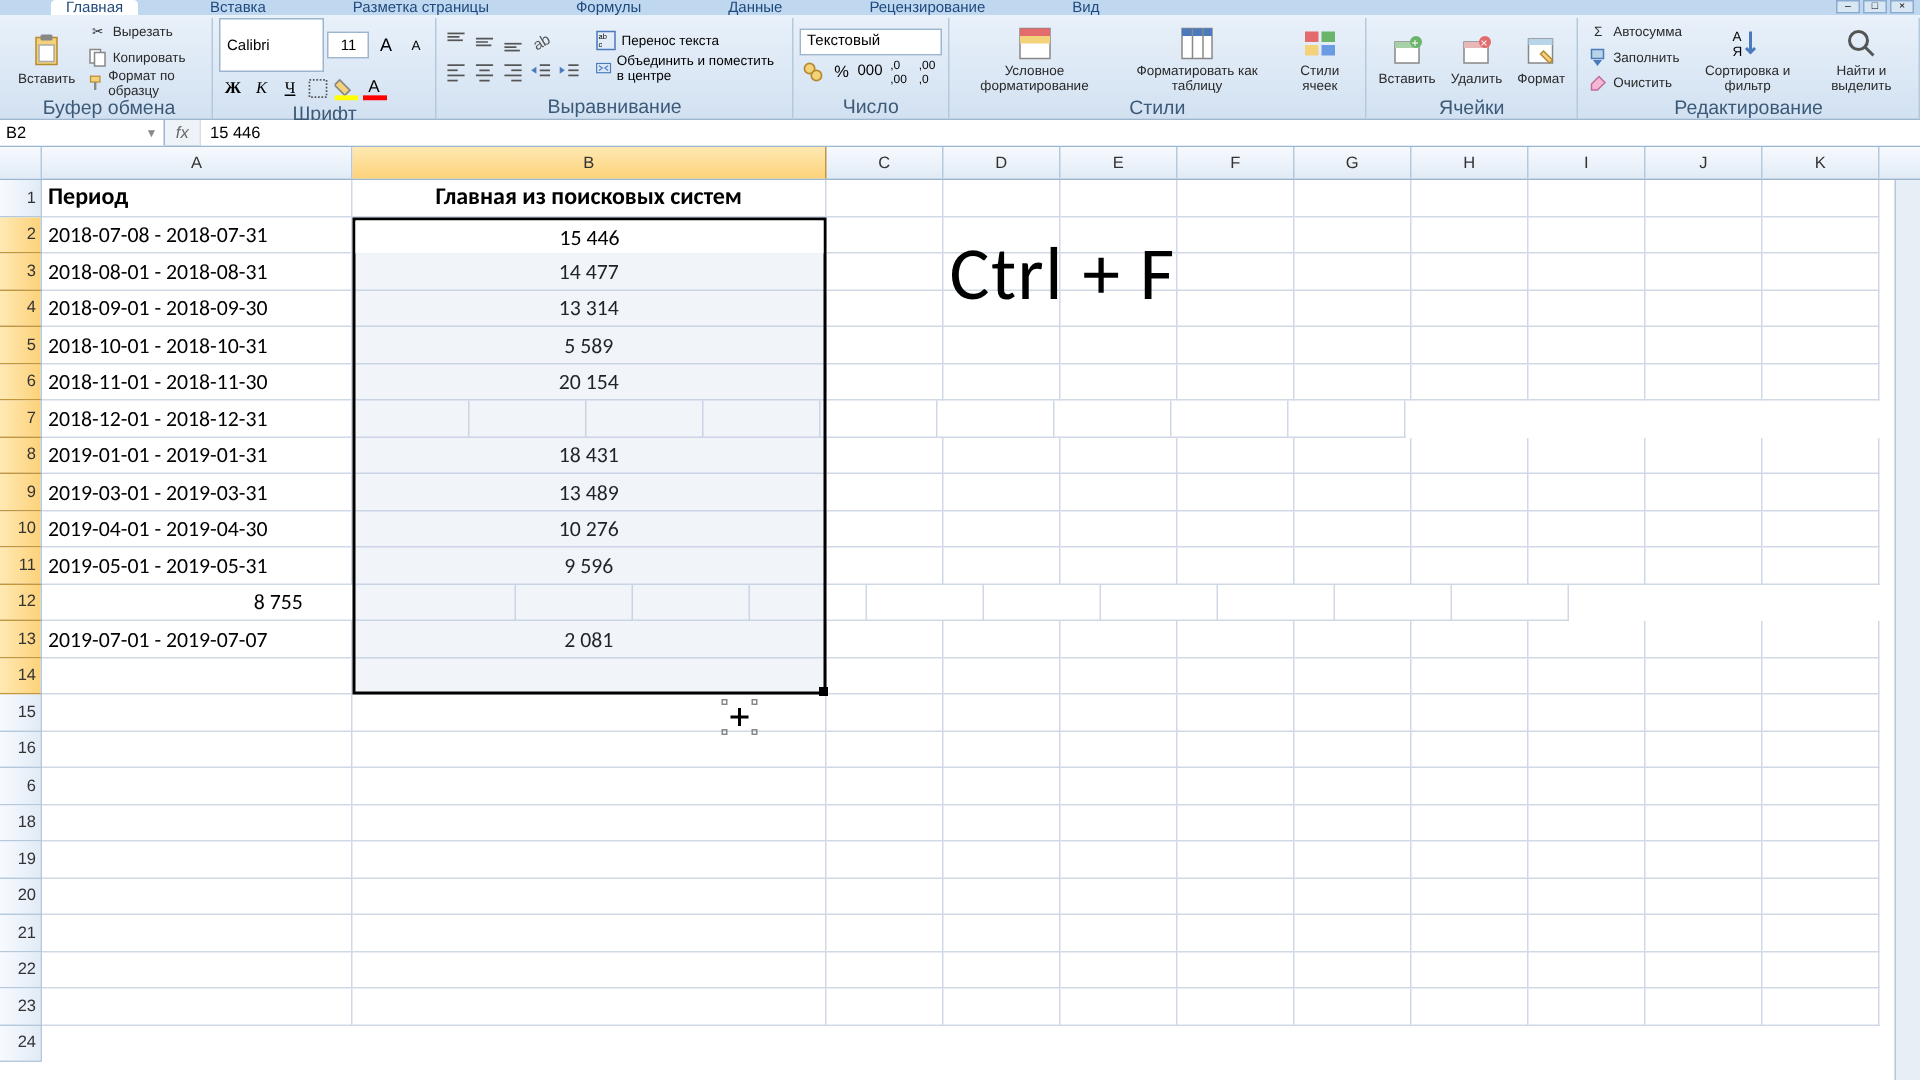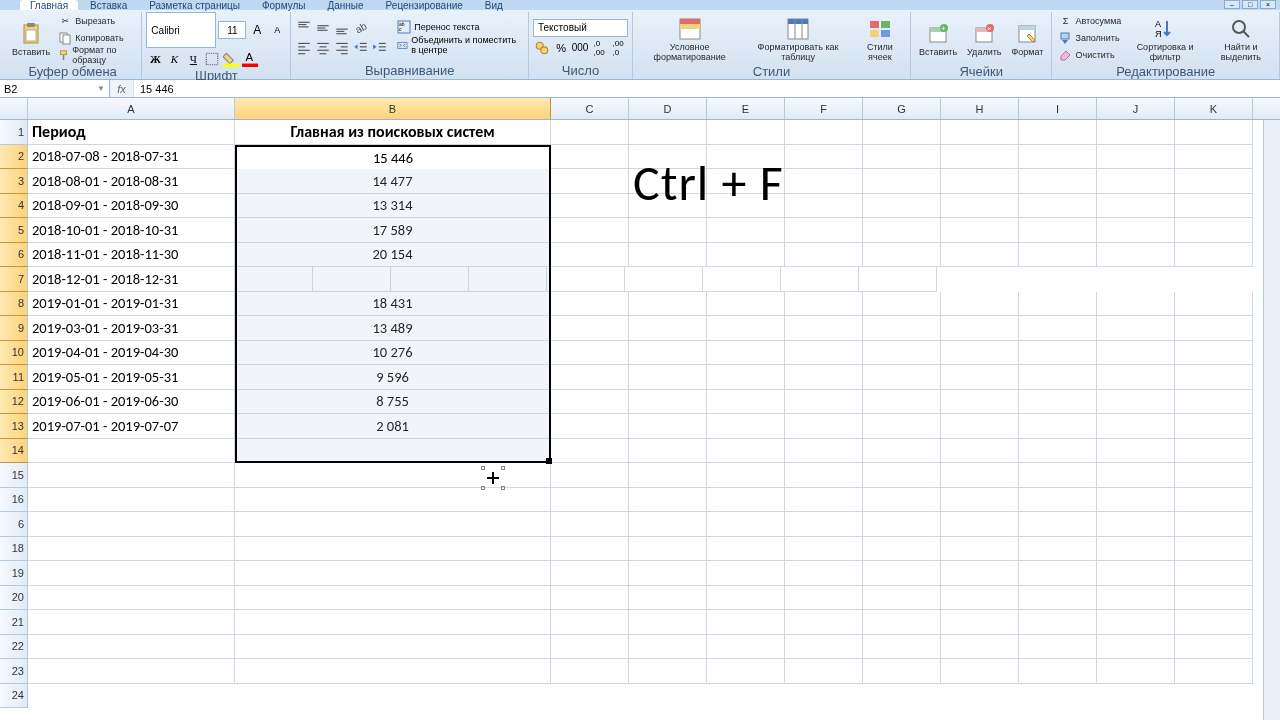--- a/index.html
+++ b/index.html
@@ -1,19 +1,19 @@
 <!DOCTYPE html>
 <html><head>
 <meta charset="utf-8">
 <style>
 * { margin: 0; padding: 0; box-sizing: border-box; font-family: 'Segoe UI', Tahoma, sans-serif; }
 body { background: #fff; width: 1280px; height: 720px; overflow: hidden; position: relative; }
 
 
-.tabs { display: flex; background: #bfd8f0; height: 10px; font-size: 10px; align-items: flex-end; padding-left: 20px; }
+.tabs { display: flex; background: #bfd8f0; height: 10px; font-size: 10px; align-items: flex-end; padding-left: 34px; gap: 36px; }
 .tab { padding: 1px 10px 0; color: #1f497d; cursor: pointer; border-top-left-radius: 3px; border-top-right-radius: 3px; margin-right: 2px; line-height: 9px; }
 .tab.active { background: #fff; }
 
 
 .ribbon { display: flex; background: linear-gradient(#e9f1fa, #d2e1f1); height: 70px; border-bottom: 1px solid #9db6cf; padding: 2px 0 0 4px; }
 .rgroup { display: flex; flex-direction: column; border-right: 1px solid #b5c9dd; padding: 0 4px 0 4px; justify-content: space-between; }
 .rgroup-label { font-size: 13px; color: #3c5a78; text-align: center; padding: 0 0 1px; }
 .rgroup-content { flex: 1; display: flex; align-items: center; gap: 2px; }
 
 .big-btn { display: flex; flex-direction: column; align-items: center; justify-content: center; font-size: 9px; color: #2a2a2a; padding: 2px 4px 0; cursor: pointer; line-height: 10px; text-align: center; height: 52px; }
@@ -520,21 +520,21 @@
           <div class="cell c-other"></div>
           <div class="cell c-other"></div>
           <div class="cell c-other"></div>
           <div class="cell c-other"></div>
           <div class="cell c-other"></div>
           <div class="cell c-other"></div>
           <div class="cell c-other"></div>
         </div>
         <div class="row">
           <div class="cell c-a">2018-10-01 - 2018-10-31</div>
-          <div class="cell c-b">17 589</div>
+          <div class="cell c-b">5 589</div>
           <div class="cell c-other"></div>
           <div class="cell c-other"></div>
           <div class="cell c-other"></div>
           <div class="cell c-other"></div>
           <div class="cell c-other"></div>
           <div class="cell c-other"></div>
           <div class="cell c-other"></div>
           <div class="cell c-other"></div>
           <div class="cell c-other"></div>
         </div>
@@ -609,21 +609,20 @@
           <div class="cell c-other"></div>
           <div class="cell c-other"></div>
           <div class="cell c-other"></div>
           <div class="cell c-other"></div>
           <div class="cell c-other"></div>
           <div class="cell c-other"></div>
           <div class="cell c-other"></div>
           <div class="cell c-other"></div>
         </div>
         <div class="row">
-          <div class="cell c-a">2019-06-01 - 2019-06-30</div>
           <div class="cell c-b">8 755</div>
           <div class="cell c-other"></div>
           <div class="cell c-other"></div>
           <div class="cell c-other"></div>
           <div class="cell c-other"></div>
           <div class="cell c-other"></div>
           <div class="cell c-other"></div>
           <div class="cell c-other"></div>
           <div class="cell c-other"></div>
           <div class="cell c-other"></div>

